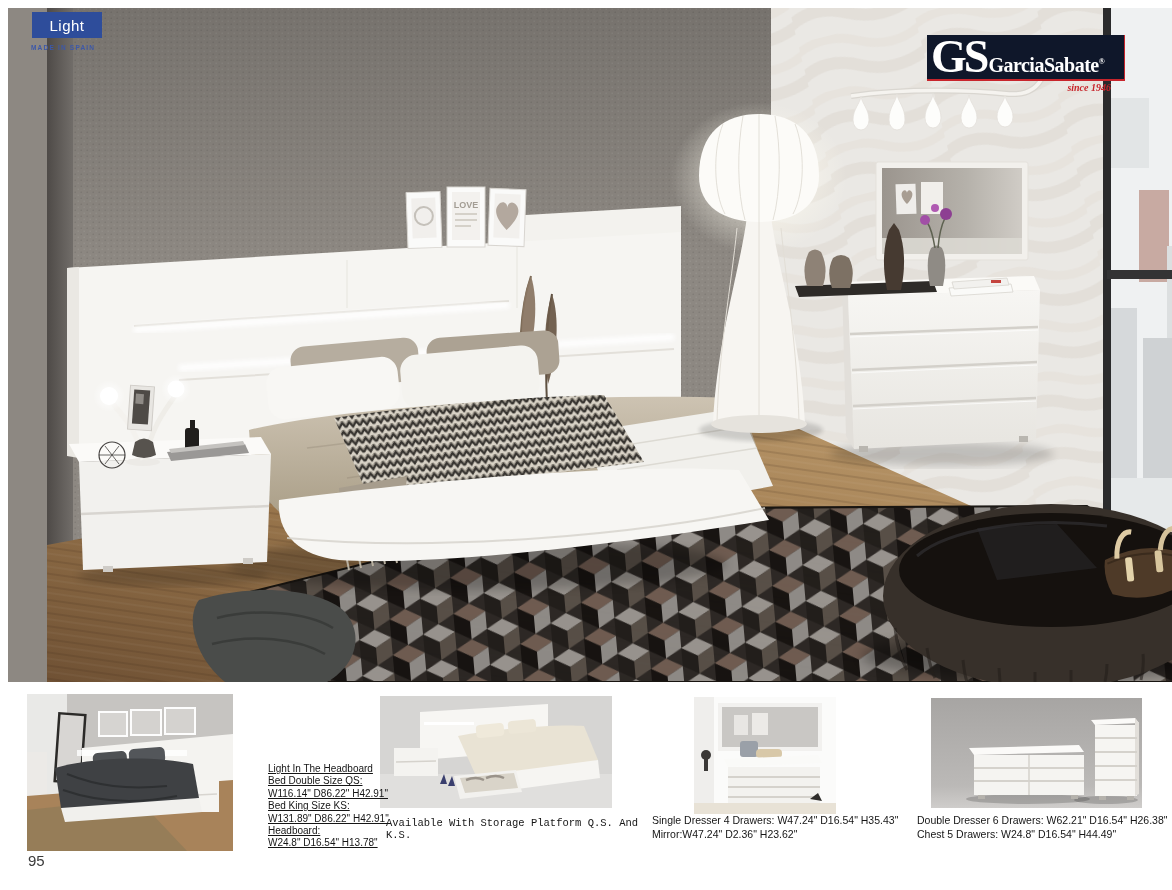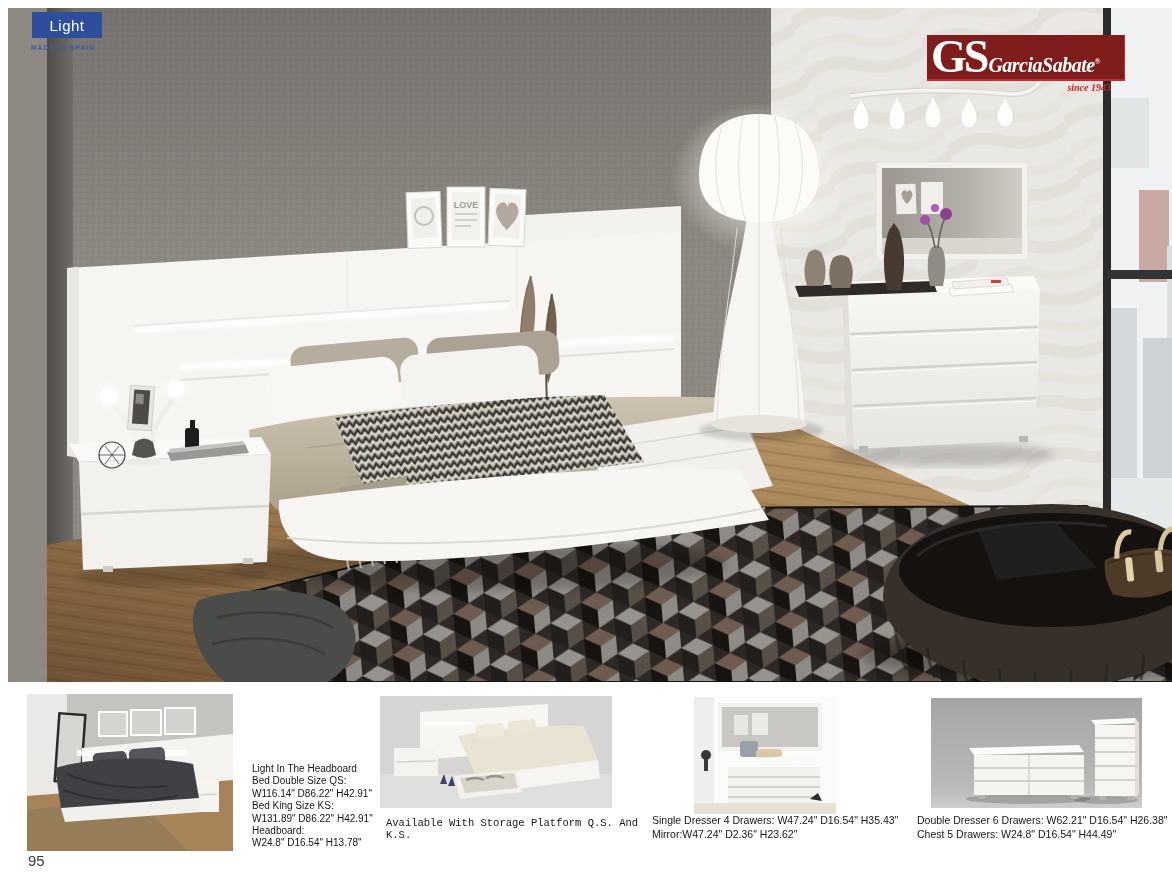--- a/index.html
+++ b/index.html
@@ -10,38 +10,38 @@
   .hero svg{display:block;}
 
   
   .badge{position:absolute;left:32px;top:12px;width:70px;height:26px;background:#2e4d9b;
          display:flex;align-items:center;justify-content:center;}
   .badge span{color:#fff;font-size:15px;letter-spacing:.5px;}
   .made-in{position:absolute;left:31px;top:44px;font-size:6.5px;letter-spacing:1.2px;color:#3d58a8;font-weight:bold;}
 
   
   .brand{position:absolute;left:927px;top:35px;width:198px;}
-  .brand-box{background:#7f1d1d;border-bottom:2px solid #c8252c;border-right:1px solid #c8252c;
+  .brand-box{background:#0f172a;border-bottom:2px solid #c8252c;border-right:1px solid #c8252c;
              height:46px;display:flex;align-items:flex-end;padding:0 6px 2px 4px;box-sizing:border-box;}
   .brand-gs{font-family:"Liberation Serif", serif;font-weight:bold;font-size:46px;line-height:40px;color:#fff;letter-spacing:-3px;}
-  .brand-name{font-family:"Liberation Serif", serif;font-weight:bold;font-size:20px;color:#fff;margin-left:2px;letter-spacing:-.5px;font-style:italic;}
+  .brand-name{font-family:"Liberation Serif", serif;font-weight:bold;font-size:20px;color:#fff;margin-left:2px;letter-spacing:-.5px;}
   .brand-reg{font-size:8px;color:#fff;vertical-align:super;}
   .brand-since{font-family:"Liberation Serif", serif;font-style:italic;font-weight:bold;
                font-size:10px;color:#c8252c;text-align:right;padding-right:14px;margin-top:1px;}
 
   
   .thumb{position:absolute;overflow:hidden;}
   .t1{left:27px;top:694px;width:206px;height:157px;}
   .t2{left:380px;top:696px;width:232px;height:112px;}
   .t3{left:694px;top:697px;width:142px;height:117px;}
   .t4{left:931px;top:698px;width:211px;height:110px;}
 
   
   .spec{position:absolute;color:#151515;font-size:10px;line-height:12.4px;}
-  .spec1{left:252px;top:763px;width:140px;}
+  .spec1{left:268px;top:763px;width:140px;text-decoration:underline;}
   .spec2{left:386px;top:817px;width:270px;font-size:10.5px;font-family:Liberation Mono, monospace;}
   .spec3{left:652px;top:814px;width:260px;font-size:10.5px;line-height:13.5px;}
   .spec4{left:917px;top:814px;width:260px;font-size:10.5px;line-height:13.5px;}
   .pagenum{position:absolute;left:28px;top:852px;font-size:15px;color:#3a3a3a;}
 </style>
 </head>
 <body>
 
 <div class="page">
 
@@ -329,21 +329,21 @@
   <div class="badge">
     <span>Light</span>
   </div>
   <div class="made-in">MADE IN SPAIN</div>
 
   <div class="brand">
     <div class="brand-box">
       <span class="brand-gs">GS</span>
       <span class="brand-name"><span>GarciaSabate</span><span class="brand-reg">®</span></span>
     </div>
-    <div class="brand-since">since 1943</div>
+    <div class="brand-since">since 1946</div>
   </div>
 
   <div class="thumb t1">
     <svg width="206" height="157" viewBox="0 0 206 157">
       <rect width="206" height="102" fill="#c6c4c1"></rect>
       <rect x="0" y="0" width="40" height="112" fill="#e9e9e7"></rect>
       <rect x="0" y="58" width="20" height="44" fill="#eceae7"></rect>
       <g transform="rotate(4 42 54)">
           <rect x="30" y="20" width="26" height="68" fill="#d8d6d3" stroke="#2b2a28" stroke-width="2.5"></rect>
         </g>

